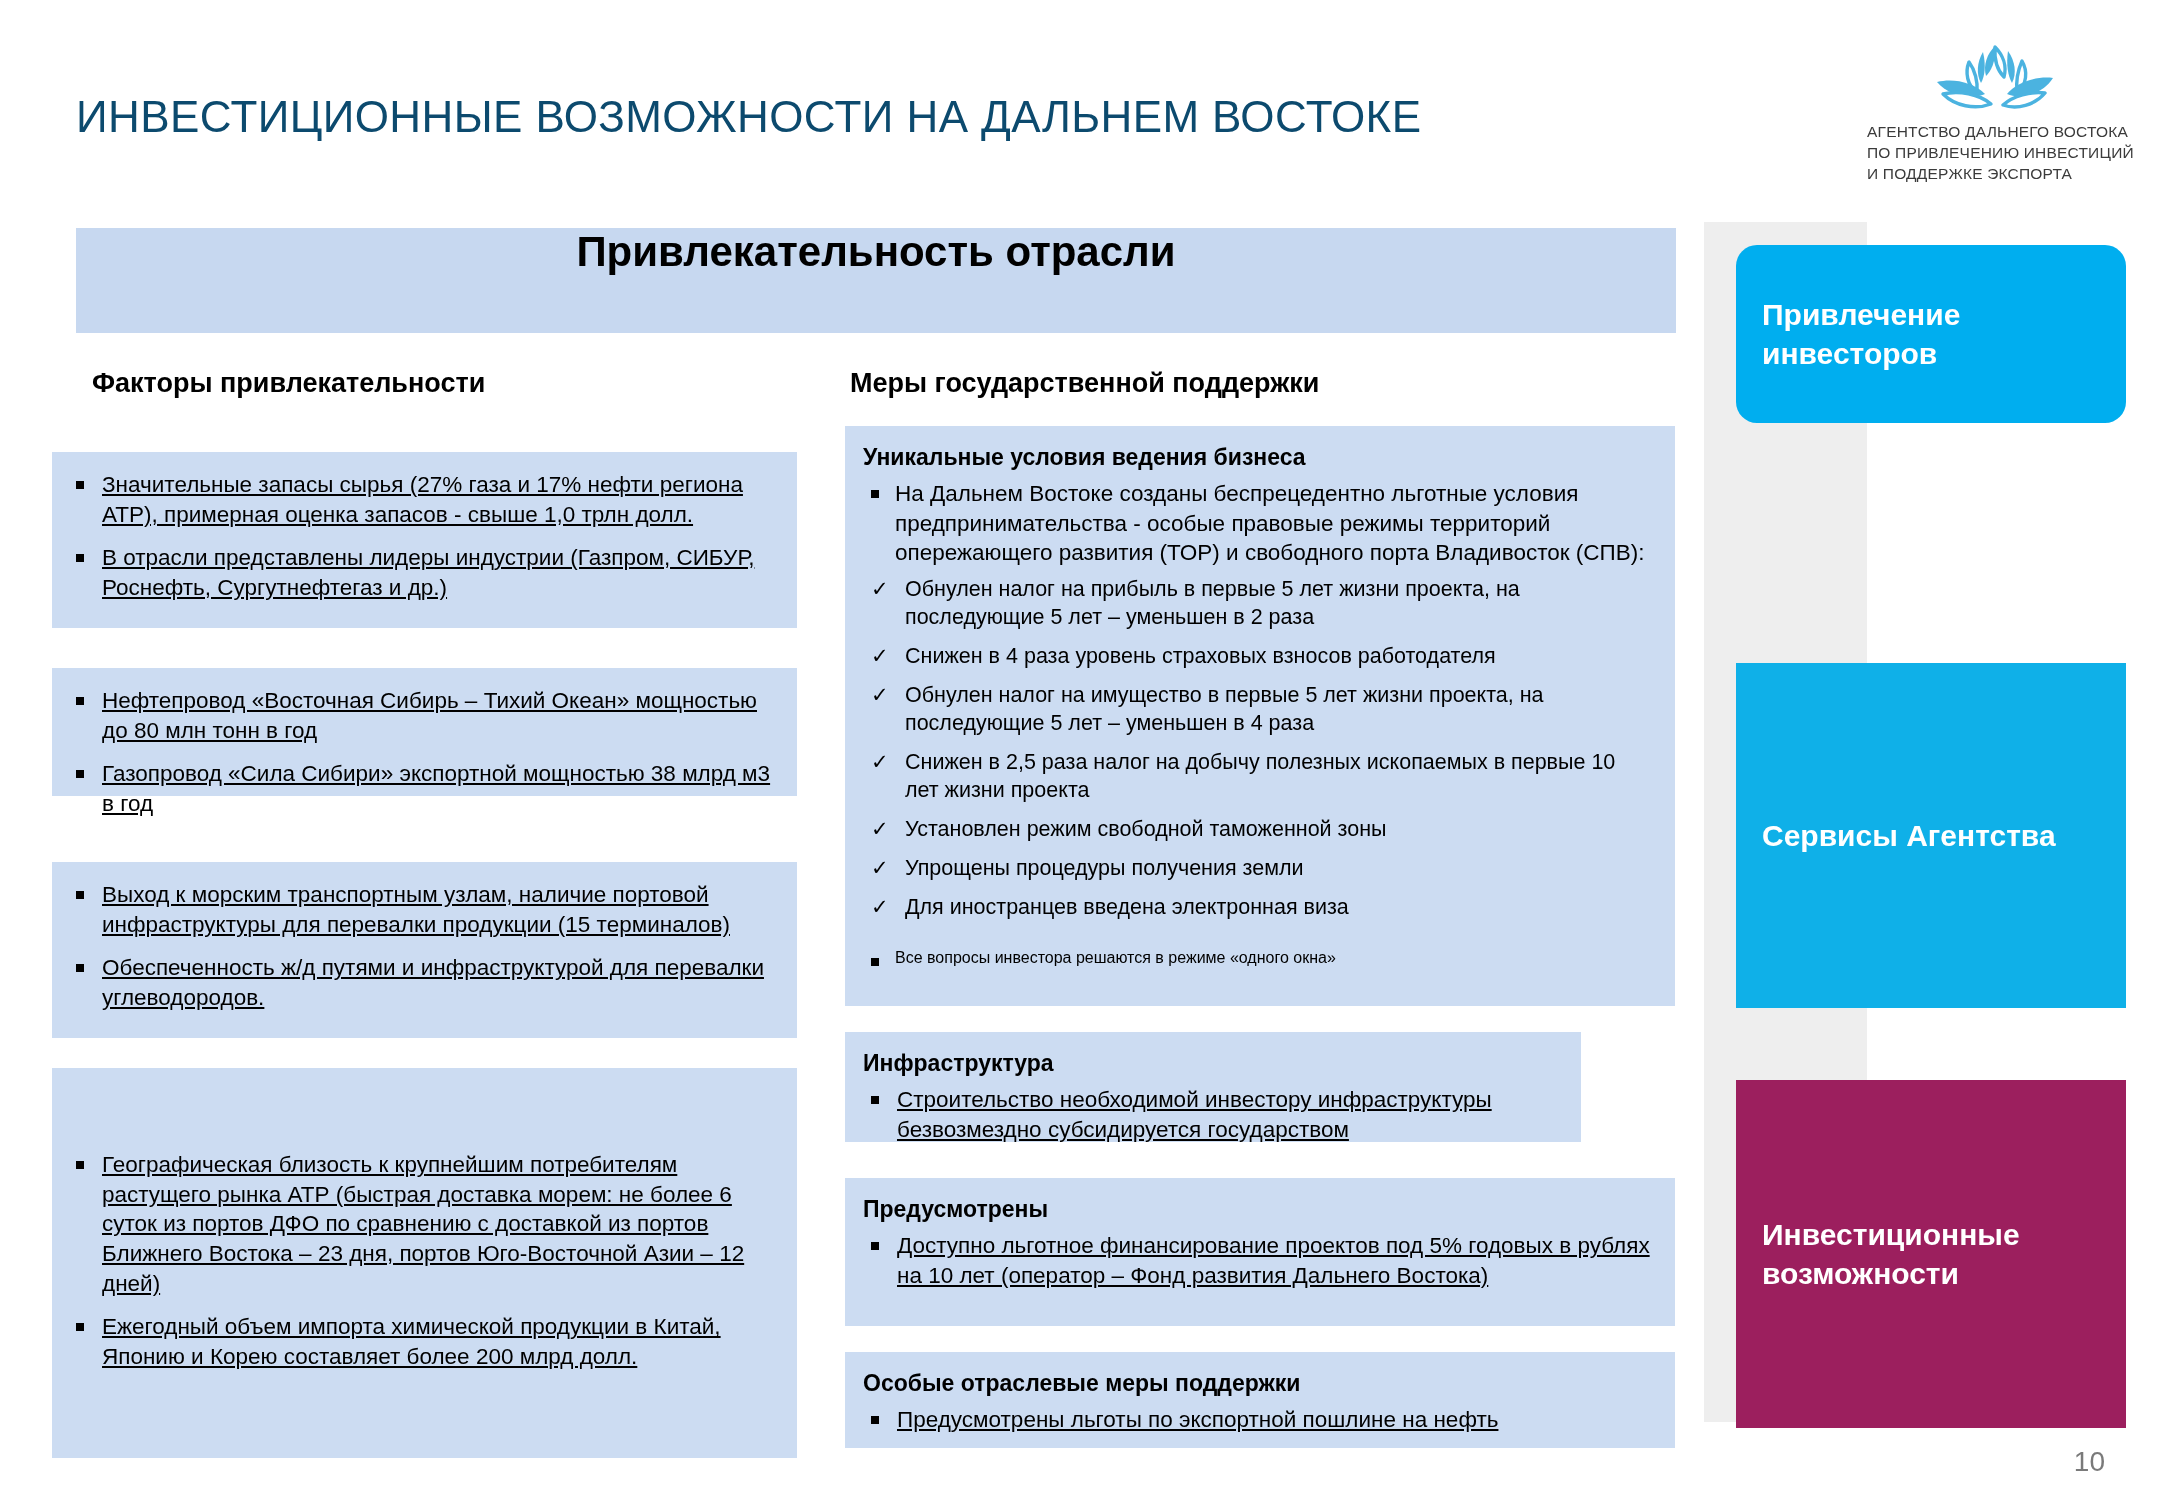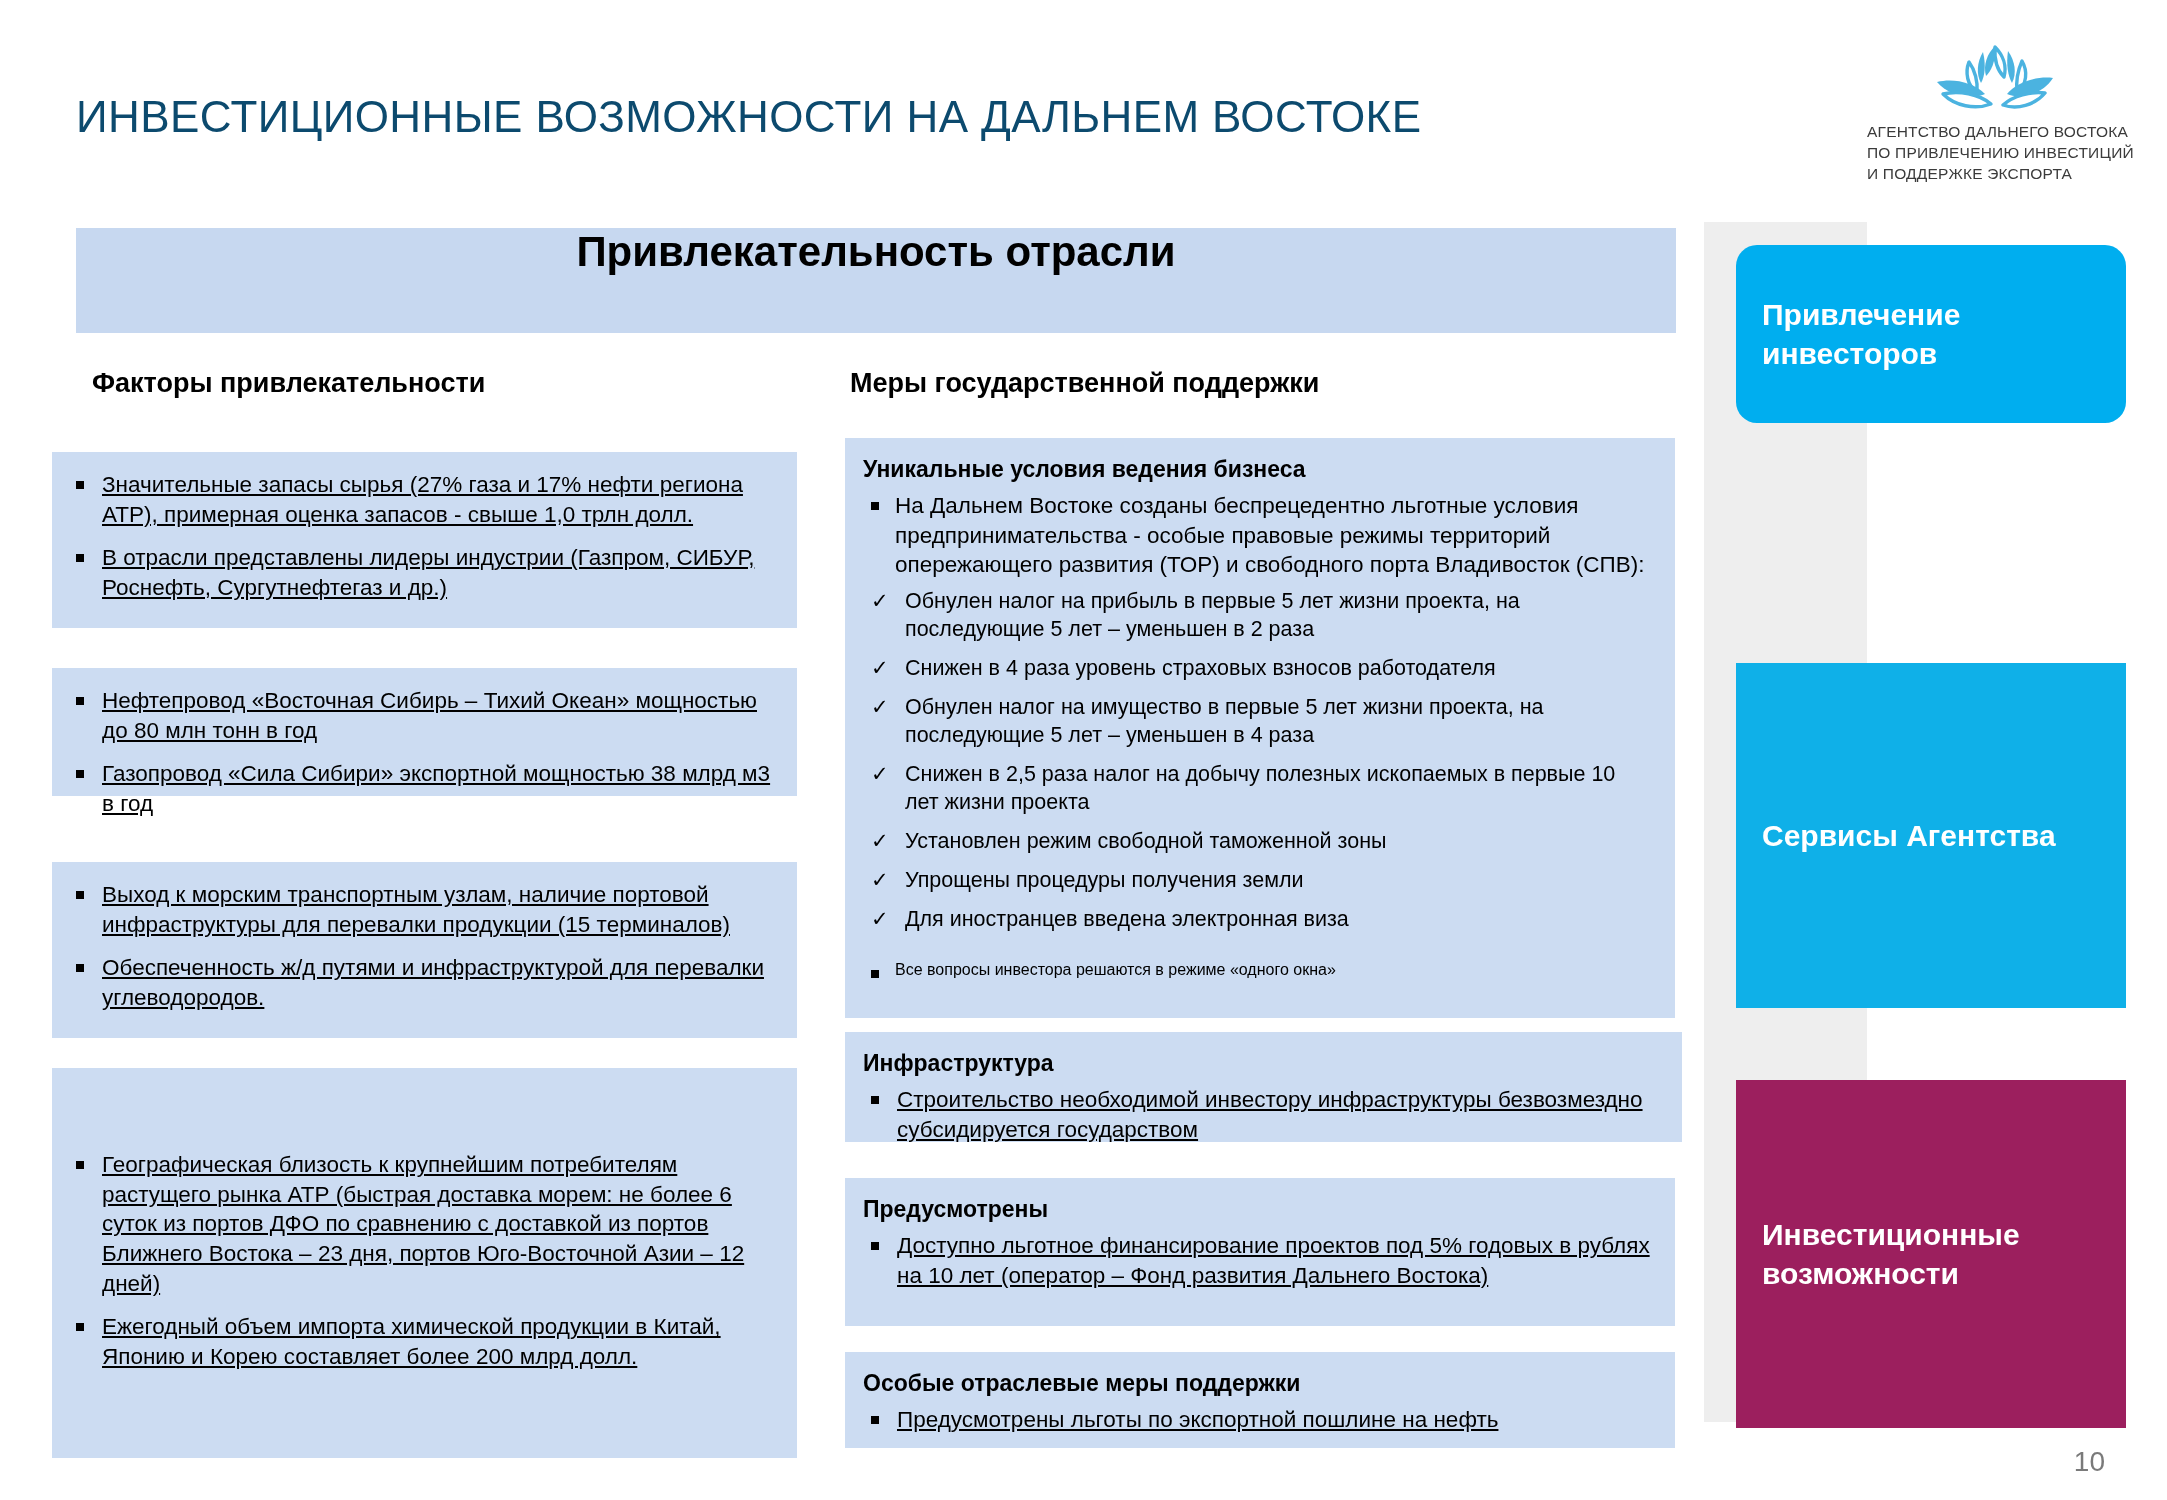--- a/index.html
+++ b/index.html
@@ -140,22 +140,22 @@
     margin: 0 0 8px 0;
   }
 
   
   #card-resources    { left: 52px; top: 452px;  width: 745px; height: 176px; padding: 18px 24px 16px 16px; }
   #card-pipelines    { left: 52px; top: 668px;  width: 745px; height: 128px; padding: 18px 24px 16px 16px; }
   #card-logistics    { left: 52px; top: 862px;  width: 745px; height: 176px; padding: 18px 24px 16px 16px; }
   #card-geography    { left: 52px; top: 1068px; width: 745px; height: 390px; padding: 82px 24px 16px 16px; }
 
   
-  #card-unique       { left: 845px; top: 438px;  width: 830px; height: 300px; padding: 18px 22px 14px 18px; }
-  #card-infra        { left: 845px; top: 1032px; width: 837px; height: 110px; padding: 18px 22px 14px 18px; }
+  #card-unique       { left: 845px; top: 426px;  width: 830px; height: 300px; padding: 18px 22px 14px 18px; }
+  #card-infra        { left: 845px; top: 1032px; width: 736px; height: 110px; padding: 18px 22px 14px 18px; }
   #card-finance      { left: 845px; top: 1178px; width: 830px; height: 148px; padding: 18px 22px 14px 18px; }
   #card-sector       { left: 845px; top: 1352px; width: 830px; height: 96px;  padding: 18px 22px 14px 18px; }
 
   
   #card-unique { height: 580px; }
 
   .unique-lead {
     position: relative;
     padding-left: 32px;
     font-size: 22.5px;

